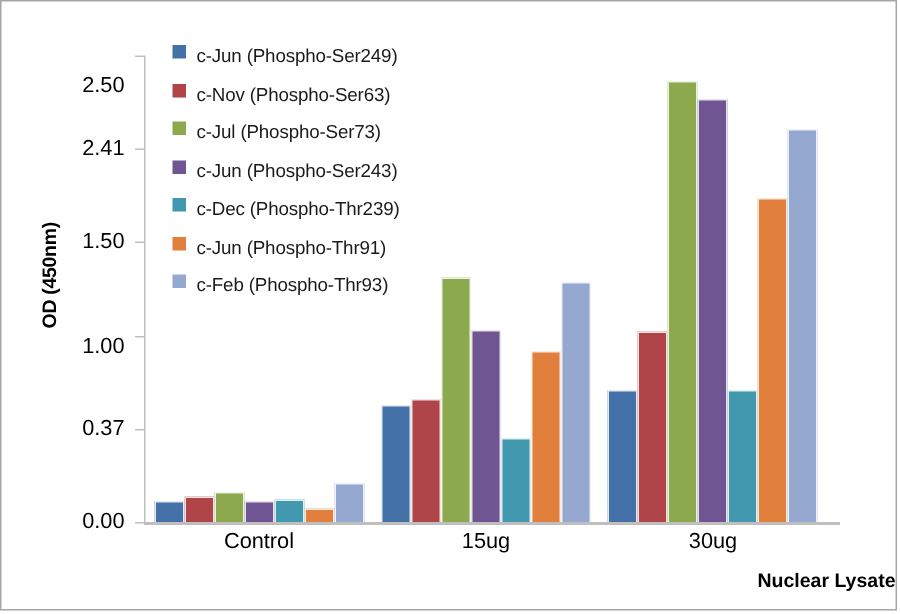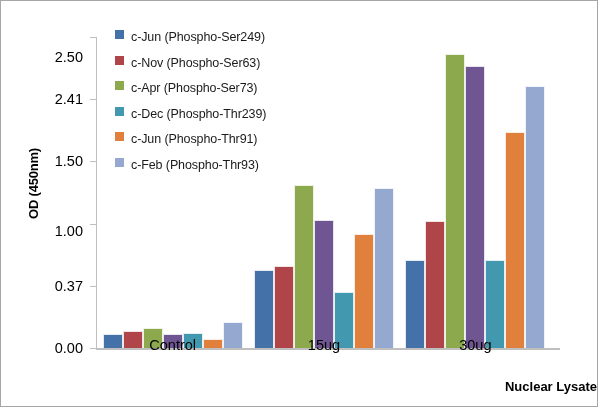--- a/index.html
+++ b/index.html
@@ -96,21 +96,21 @@
   .bar {
     width: 20px;
     border: 1px solid rgba(255,255,255,0.85);
     border-bottom: none;
     box-sizing: border-box;
   }
 
   
   .x-tick-label {
     position: absolute;
-    top: 336px;
+    top: 352px;
     text-align: center;
     font-size: 14.5px;
     color: #000000;
     white-space: nowrap;
   }
   #x-axis-title {
     position: absolute;
     left: 0;
     right: 0;
     top: 378px;
@@ -210,21 +210,25 @@
       <div class="legend-item">
         <span class="legend-swatch" style="background: rgb(68, 114, 168);"></span>
         <span class="legend-label">c-Jun (Phospho-Ser249)</span>
       </div>
       <div class="legend-item">
         <span class="legend-swatch" style="background: rgb(175, 69, 72);"></span>
         <span class="legend-label">c-Nov (Phospho-Ser63)</span>
       </div>
       <div class="legend-item">
         <span class="legend-swatch" style="background: rgb(140, 169, 78);"></span>
-        <span class="legend-label">c-Apr (Phospho-Ser73)</span>
+        <span class="legend-label">c-Jul (Phospho-Ser73)</span>
+      </div>
+      <div class="legend-item">
+        <span class="legend-swatch" style="background: rgb(111, 85, 145);"></span>
+        <span class="legend-label">c-Jun (Phospho-Ser243)</span>
       </div>
       <div class="legend-item">
         <span class="legend-swatch" style="background: rgb(66, 152, 174);"></span>
         <span class="legend-label">c-Dec (Phospho-Thr239)</span>
       </div>
       <div class="legend-item">
         <span class="legend-swatch" style="background: rgb(224, 128, 60);"></span>
         <span class="legend-label">c-Jun (Phospho-Thr91)</span>
       </div>
       <div class="legend-item">

